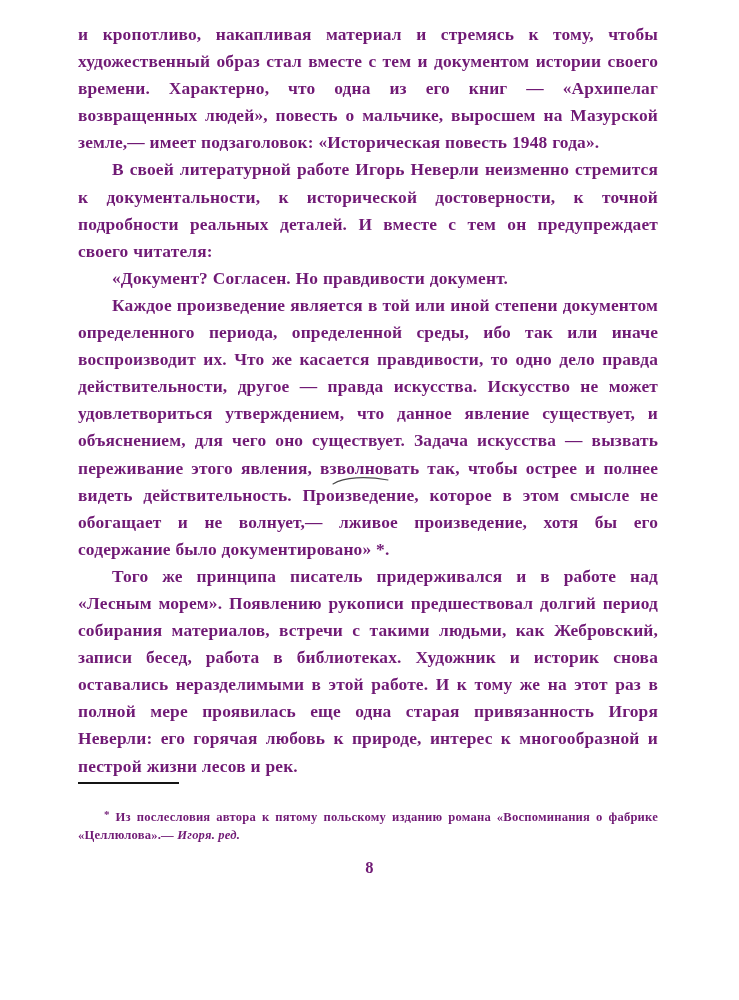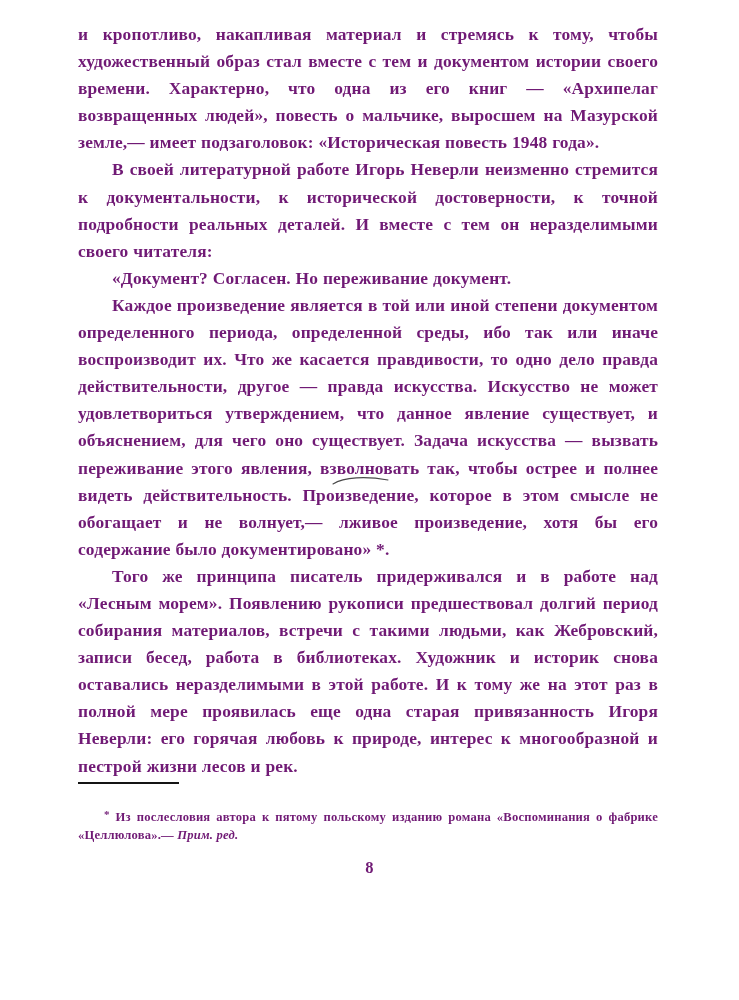--- a/index.html
+++ b/index.html
@@ -118,40 +118,40 @@
 </style>
 </head>
 <body>
 
 <div class="page">
 
   <div class="text-column">
 
     <p class="para no-indent">и кропотливо, накапливая материал и стремясь к тому, чтобы художественный образ стал вместе с тем и документом истории своего времени. Характерно, что одна из его книг — «Архипелаг возвращенных людей», повесть о мальчике, выросшем на Мазурской земле,— имеет подзаголовок: «Историческая повесть 1948 года».</p>
 
-    <p class="para">В своей литературной работе Игорь Неверли неизменно стремится к документальности, к исторической достоверности, к точной подробности реальных деталей. И вместе с тем он неразделимыми своего читателя:</p>
+    <p class="para">В своей литературной работе Игорь Неверли неизменно стремится к документальности, к исторической достоверности, к точной подробности реальных деталей. И вместе с тем он предупреждает своего читателя:</p>
 
-    <p class="para">«Документ? Согласен. Но переживание документ.</p>
+    <p class="para">«Документ? Согласен. Но правдивости документ.</p>
 
     <p class="para">Каждое произведение является в той или иной степени документом определенного периода, определенной среды, ибо так или иначе воспроизводит их. Что же касается правдивости, то одно дело правда действительности, другое — правда искусства. Искусство не может удовлетвориться утверждением, что данное явление существует, и объяснением, для чего оно существует. Задача искусства — вызвать переживание этого явления, взволновать так, чтобы острее и полнее видеть действительность. Произведение, которое в этом смысле не обогащает и не волнует,— лживое произведение, хотя бы его содержание было документировано» *.</p>
 
     <p class="para">Того же принципа писатель придерживался и в работе над «Лесным морем». Появлению рукописи предшествовал долгий период собирания материалов, встречи с такими людьми, как Жебровский, записи бесед, работа в библиотеках. Художник и историк снова оставались неразделимыми в этой работе. И к тому же на этот раз в полной мере проявилась еще одна старая привязанность Игоря Неверли: его горячая любовь к природе, интерес к многообразной и пестрой жизни лесов и рек.</p>
 
 
   </div>
 
   <div class="scan-mark">
     <svg width="58" height="10" viewBox="0 0 58 10">
       <path d="M1 8 C 12 1, 34 0, 56 4" fill="none" stroke="#2a2a2a" stroke-width="1.1" stroke-linecap="round" opacity="0.85"></path>
     </svg>
   </div>
 
   <div class="footnote-rule"></div>
 
   <p class="footnote">
     <span class="marker">*</span>
     <span>Из послесловия автора к пятому польскому изданию романа «Воспоминания о фабрике «Целлюлова».—</span>
-    <span class="attrib">Прим. ред.</span>
+    <span class="attrib">Игоря. ред.</span>
   </p>
 
   <div class="page-number">8</div>
 
 </div>
 
 </body></html>

